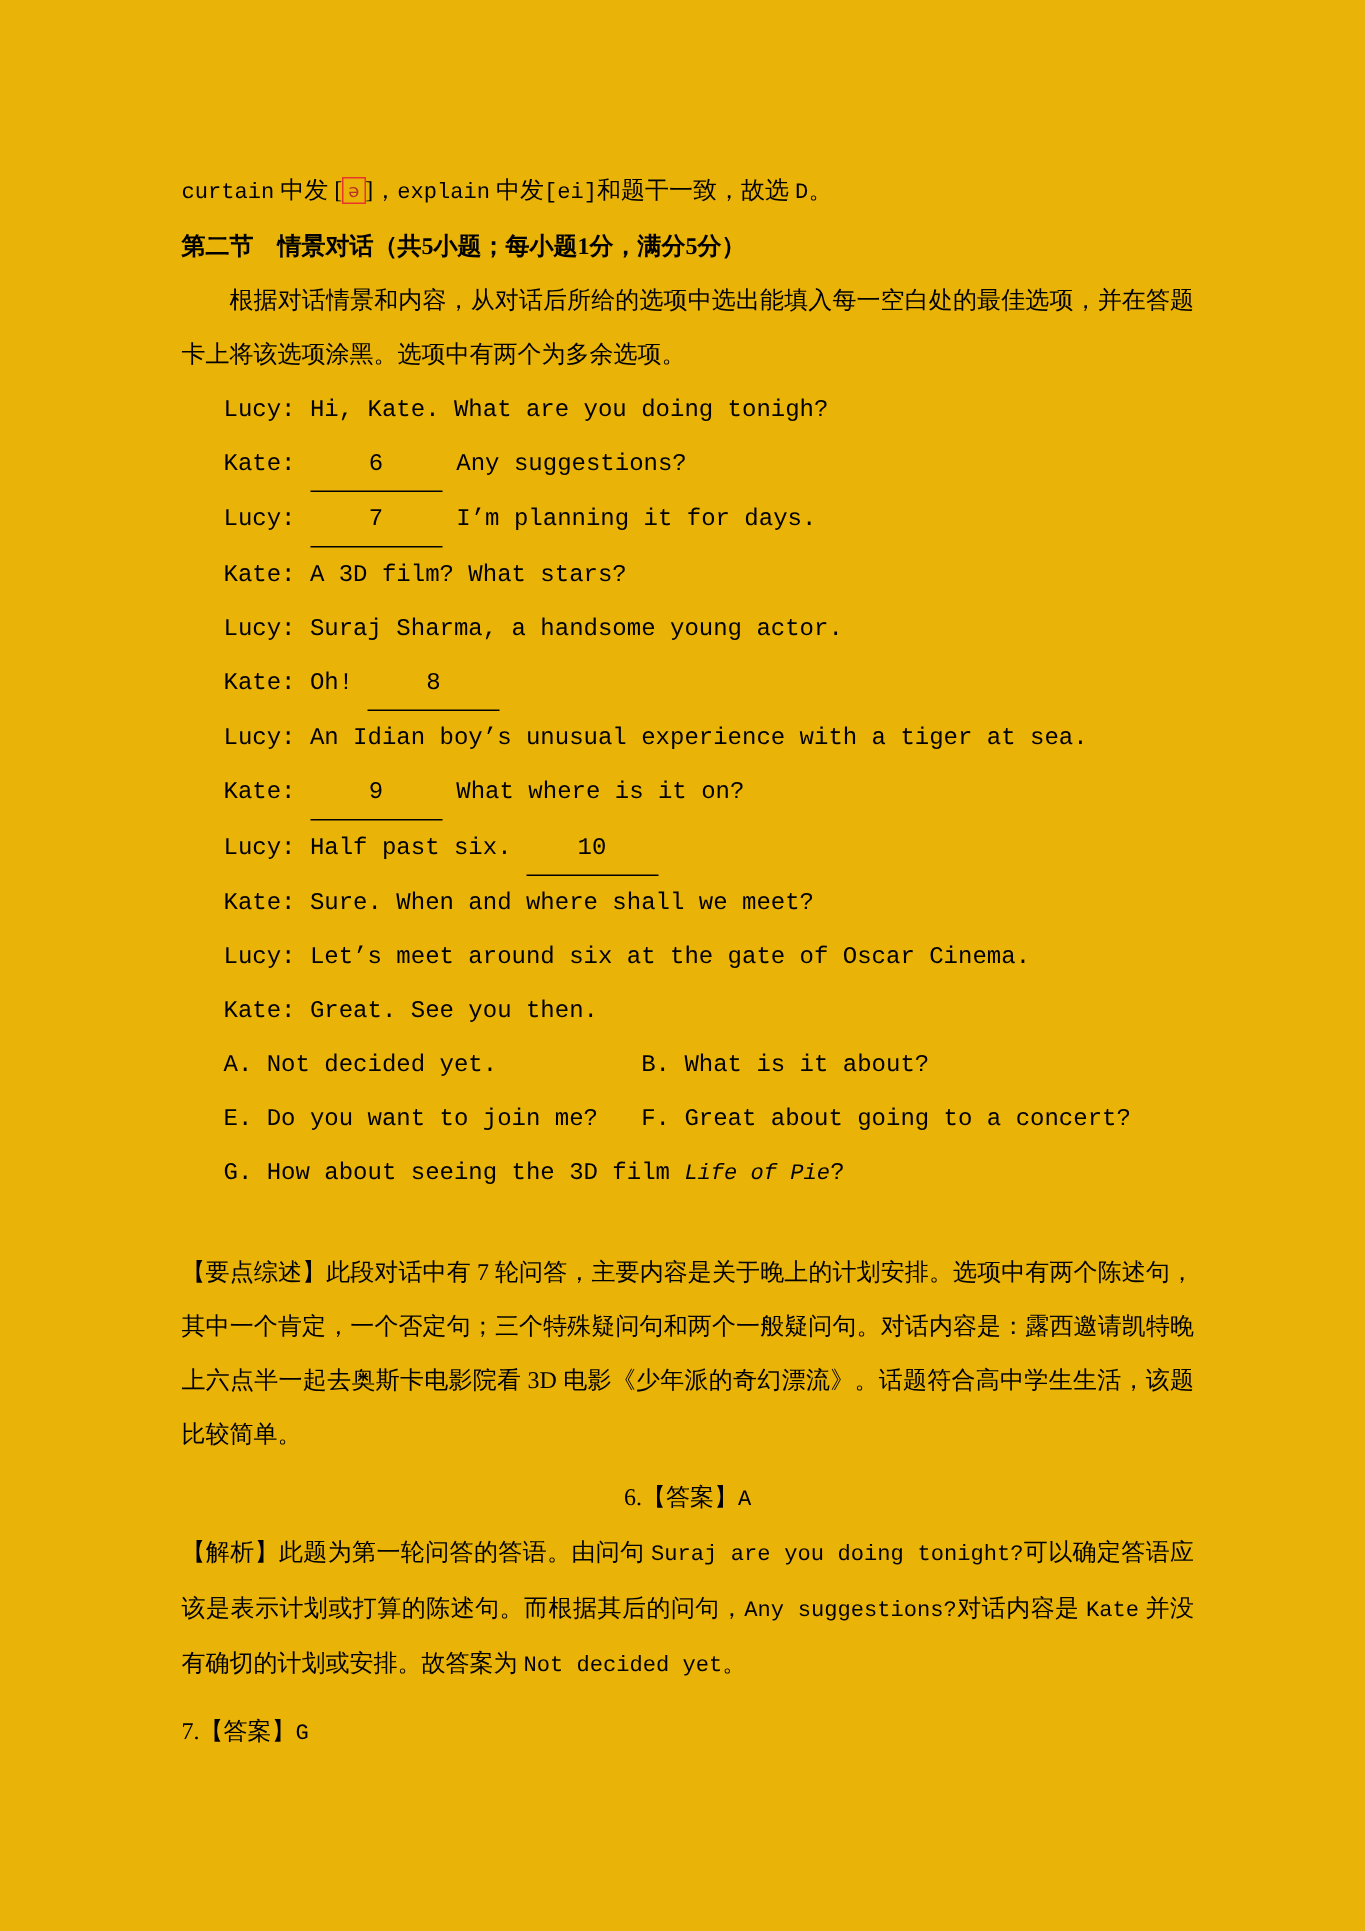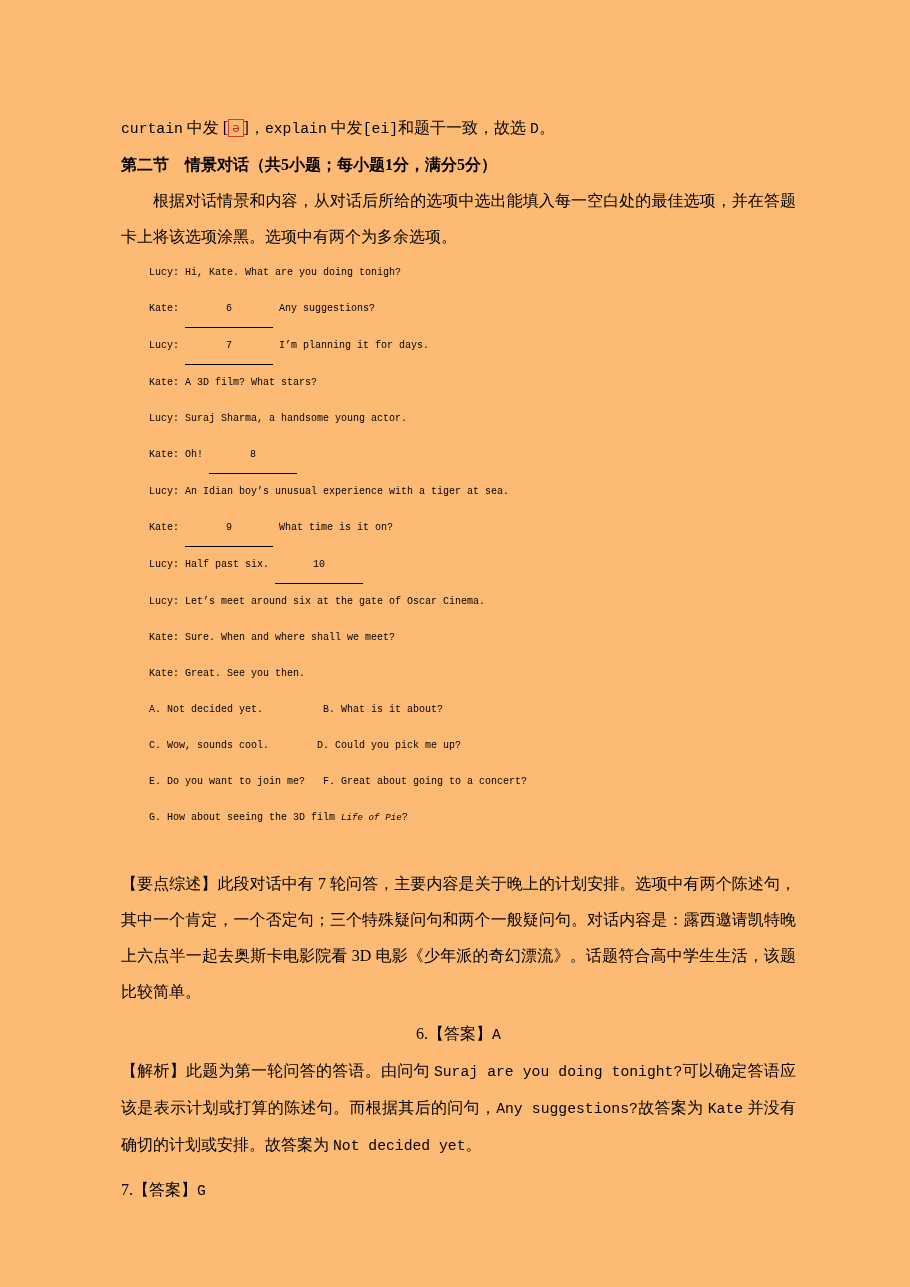--- a/index.html
+++ b/index.html
@@ -5,41 +5,41 @@
   * { margin:0; padding:0; box-sizing:border-box; }
   html, body { background:#ffffff; }
   body {
     width:910px; height:1287px; overflow:hidden;
     font-family:"Liberation Serif","DejaVu Serif",serif;
     color:#000;
   }
   .page {
     width:910px; height:1287px;
     padding:110px 114px 0 121px;
-    background:#fdba74;
+    background:#eab308;
   }
   .line, .para, .ans-line {
     font-size:16px;
     line-height:36px;
   }
   .para { text-align:justify; }
   .indent { text-indent:32px; }
   .heading {
     font-size:16px;
     font-weight:700;
     line-height:36px;
   }
   .en {
     font-family:"Liberation Mono","DejaVu Sans Mono",monospace;
     font-size:0.92em;
   }
   .dialogue { padding-left:28px; }
   .dlg-line {
     font-family:"Liberation Mono","DejaVu Sans Mono",monospace;
-    font-size:10px;
+    font-size:16px;
     line-height:36px;
     white-space:pre;
   }
   .blank {
     display:inline-block;
     min-width:88px;
     border-bottom:1px solid #000;
     text-align:center;
   }
   .italic { font-style:italic; }
@@ -69,35 +69,34 @@
   <p class="para indent">根据对话情景和内容，从对话后所给的选项中选出能填入每一空白处的最佳选项，并在答题卡上将该选项涂黑。选项中有两个为多余选项。</p>
 
   <div class="dialogue">
       <p class="dlg-line"><span>Lucy: Hi, Kate. What are you doing tonigh?</span></p>
       <p class="dlg-line"><span>Kate: </span><span class="blank">6</span><span> Any suggestions?</span></p>
       <p class="dlg-line"><span>Lucy: </span><span class="blank">7</span><span> I’m planning it for days.</span></p>
       <p class="dlg-line"><span>Kate: A 3D film? What stars?</span></p>
       <p class="dlg-line"><span>Lucy: Suraj Sharma, a handsome young actor.</span></p>
       <p class="dlg-line"><span>Kate: Oh! </span><span class="blank">8</span></p>
       <p class="dlg-line"><span>Lucy: An Idian boy’s unusual experience with a tiger at sea.</span></p>
-      <p class="dlg-line"><span>Kate: </span><span class="blank">9</span><span> What time is it on?</span></p>
+      <p class="dlg-line"><span>Kate: </span><span class="blank">9</span><span> What where is it on?</span></p>
       <p class="dlg-line"><span>Lucy: Half past six. </span><span class="blank">10</span></p>
+      <p class="dlg-line"><span>Kate: Sure. When and where shall we meet?</span></p>
       <p class="dlg-line"><span>Lucy: Let’s meet around six at the gate of Oscar Cinema.</span></p>
-      <p class="dlg-line"><span>Kate: Sure. When and where shall we meet?</span></p>
       <p class="dlg-line"><span>Kate: Great. See you then.</span></p>
     </div>
 
   <div class="dialogue">
       <p class="dlg-line"><span>A. Not decided yet.          B. What is it about?</span></p>
-      <p class="dlg-line"><span>C. Wow, sounds cool.        D. Could you pick me up?</span></p>
       <p class="dlg-line"><span>E. Do you want to join me?   F. Great about going to a concert?</span></p>
       <p class="dlg-line"><span>G. How about seeing the 3D film </span><span class="en italic">Life of Pie</span><span>?</span></p>
     </div>
 
   <p class="para summary"><span>【要点综述】此段对话中有 7 轮问答，主要内容是关于晚上的计划安排。选项中有两个陈述句，其中一个肯定，一个否定句；三个特殊疑问句和两个一般疑问句。对话内容是：露西邀请凯特晚上六点半一起去奥斯卡电影院看 3D 电影《少年派的奇幻漂流》。话题符合高中学生生活，该题比较简单。</span></p>
 
   <p class="ans-line ans6"><span>6.【答案】</span><span class="en">A</span></p>
 
-  <p class="para"><span>【解析】此题为第一轮问答的答语。由问句 </span><span class="en">Suraj are you doing tonight?</span><span>可以确定答语应该是表示计划或打算的陈述句。而根据其后的问句，</span><span class="en">Any  suggestions?</span><span>故答案为 </span><span class="en">Kate</span><span> 并没有确切的计划或安排。故答案为 </span><span class="en">Not decided yet</span><span>。</span></p>
+  <p class="para"><span>【解析】此题为第一轮问答的答语。由问句 </span><span class="en">Suraj are you doing tonight?</span><span>可以确定答语应该是表示计划或打算的陈述句。而根据其后的问句，</span><span class="en">Any  suggestions?</span><span>对话内容是 </span><span class="en">Kate</span><span> 并没有确切的计划或安排。故答案为 </span><span class="en">Not decided yet</span><span>。</span></p>
 
   <p class="ans-line ans7"><span>7.【答案】</span><span class="en">G</span></p>
 
 </div>
 
 </body></html>

